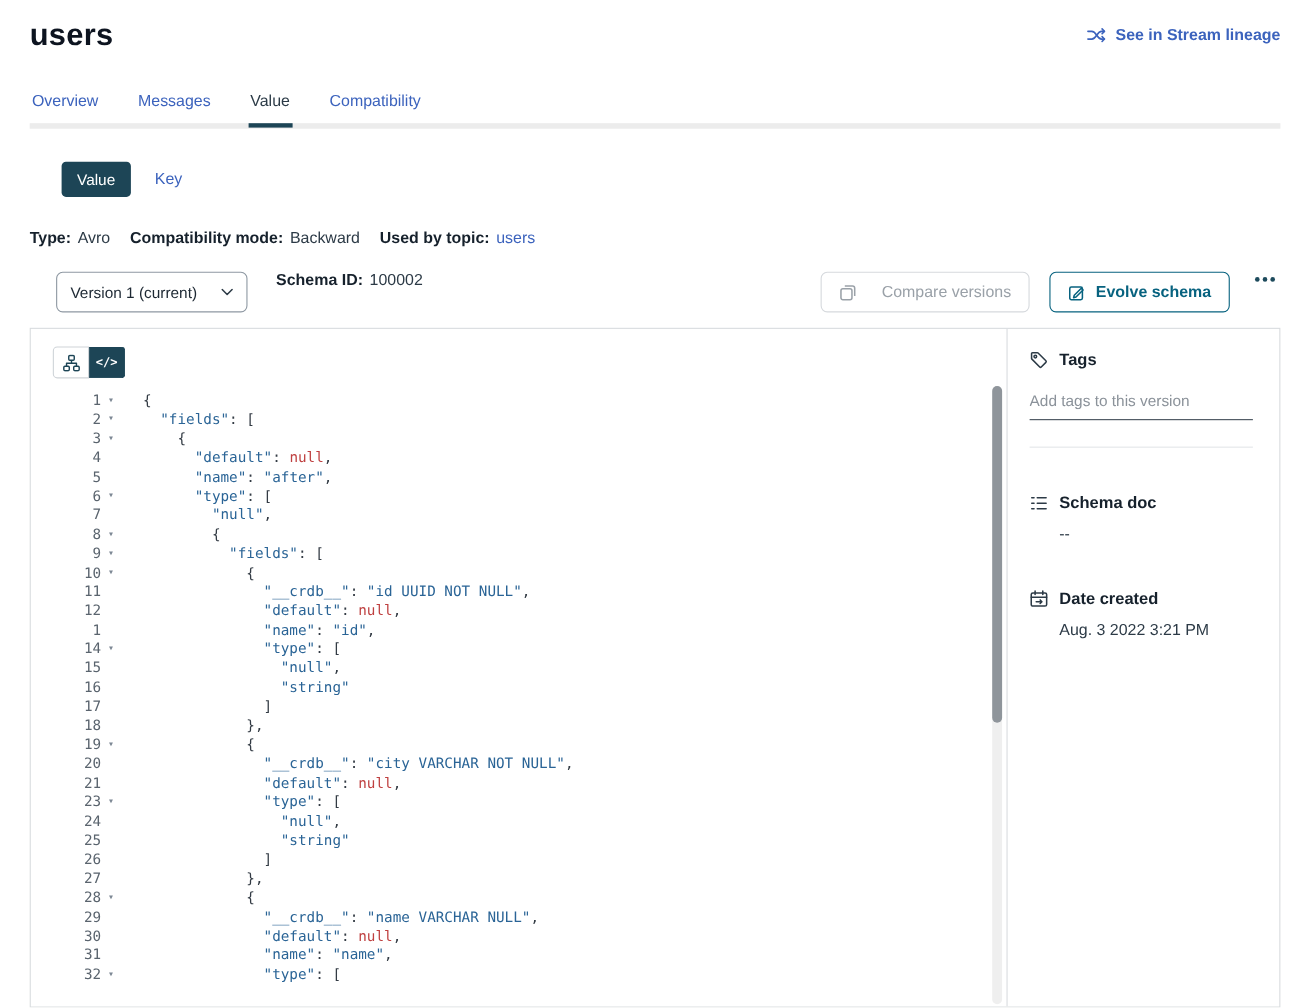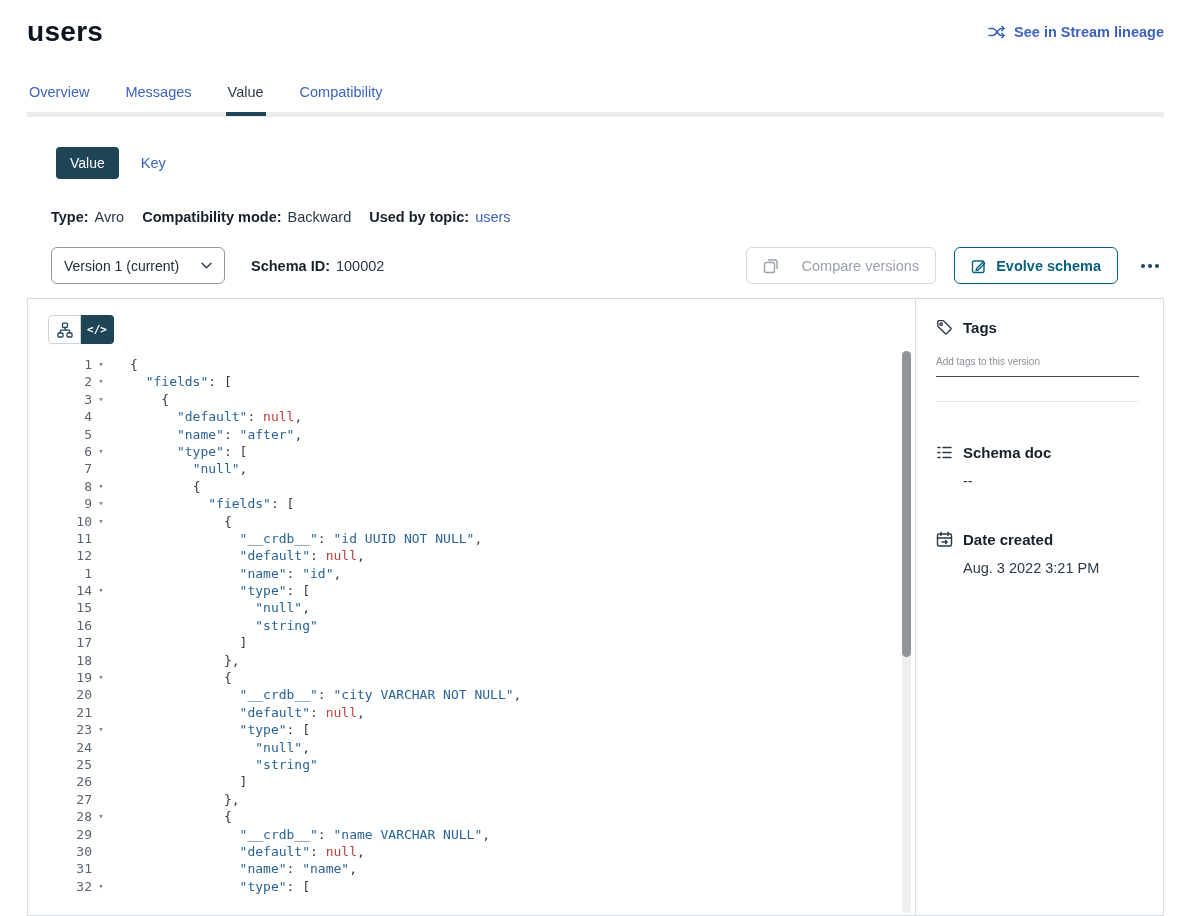--- a/index.html
+++ b/index.html
@@ -30,27 +30,27 @@
   .tab.active{color:#2c3b47;}
   .tab.active::after{content:"";position:absolute;left:0;right:0;bottom:-4px;height:4px;background:var(--accent);z-index:2;}
   .tab-band{height:5px;background:#ececec;}
 
   
   .toggle-row{display:flex;align-items:center;gap:22px;margin-top:30px;padding-left:29px;}
   .value-chip{background:var(--accent);color:#fff;font-size:14px;padding:8px 14px;border-radius:4px;cursor:pointer;}
   .key-link{color:var(--link);font-size:14.5px;cursor:pointer;}
 
   
-  .meta-row{display:flex;gap:18px;margin-top:30px;font-size:14.5px;align-items:center;margin-left:24px;}
+  .meta-row{display:flex;gap:18px;margin-top:30px;font-size:14.5px;align-items:center;}
   .meta-item{display:flex;gap:6px;}
   .meta-label{font-weight:700;color:var(--text-dark);}
   .meta-link{color:var(--link);cursor:pointer;}
 
   
-  .version-row{display:flex;align-items:center;margin-top:22px;padding-left:24px;}
+  .version-row{display:flex;align-items:flex-start;margin-top:22px;padding-left:24px;}
   .select{display:flex;justify-content:space-between;align-items:center;width:174px;height:37px;
     border:1px solid #8e98a2;border-radius:6px;padding:0 12px;font-size:14px;color:#1d2833;background:#fff;cursor:pointer;}
   .schema-id{margin-left:26px;font-size:14.5px;display:flex;gap:6px;}
   .spacer{flex:1;}
   .btn{display:flex;align-items:center;gap:9px;height:37px;padding:0 16px;border-radius:6px;font-size:14.5px;background:#fff;cursor:pointer;}
   .btn-compare{border:1px solid #d6d9dd;color:#9aa1a8;font-weight:500;gap:23px;}
   .btn-evolve{border:1px solid #07627f;color:#07627f;font-weight:600;margin-left:18px;}
   .more-btn{margin-left:18px;cursor:pointer;display:flex;align-items:center;padding:4px;}
 
   
@@ -72,21 +72,21 @@
   .tk-k{color:var(--code-key);}
   .tk-s{color:var(--code-string);}
   .tk-x{color:var(--code-null);}
 
   .vscroll{position:absolute;top:52px;right:4px;bottom:2px;width:9px;background:#efefef;border-radius:5px;}
   .vthumb{position:absolute;top:0;left:0;right:0;height:306px;background:#8f959b;border-radius:5px;}
 
   
   .side{width:248px;flex:none;border-left:1px solid var(--border);padding:20px 24px 0 20px;}
   .side-head{display:flex;align-items:center;gap:10px;font-size:15px;font-weight:700;color:var(--text-dark);}
-  .tags-input{width:100%;border:none;border-bottom:1px solid #414c57;font-size:10px;color:var(--text-body);
+  .tags-input{width:100%;border:none;border-bottom:1px solid #414c57;font-size:14px;color:var(--text-body);
     padding:0 0 9px;margin-top:20px;outline:none;background:transparent;font-family:"Liberation Sans",sans-serif;}
   .tags-input::placeholder{color:#8b929a;}
   .side-divider{height:1px;background:#e3e6e9;margin-top:24px;}
   .side-section{margin-top:42px;}
   .side-value{margin-top:12px;margin-left:27px;font-size:14.5px;color:var(--text-body);}
   .icon{display:inline-flex;flex:none;}
 </style>
 </head>
 <body>
 

